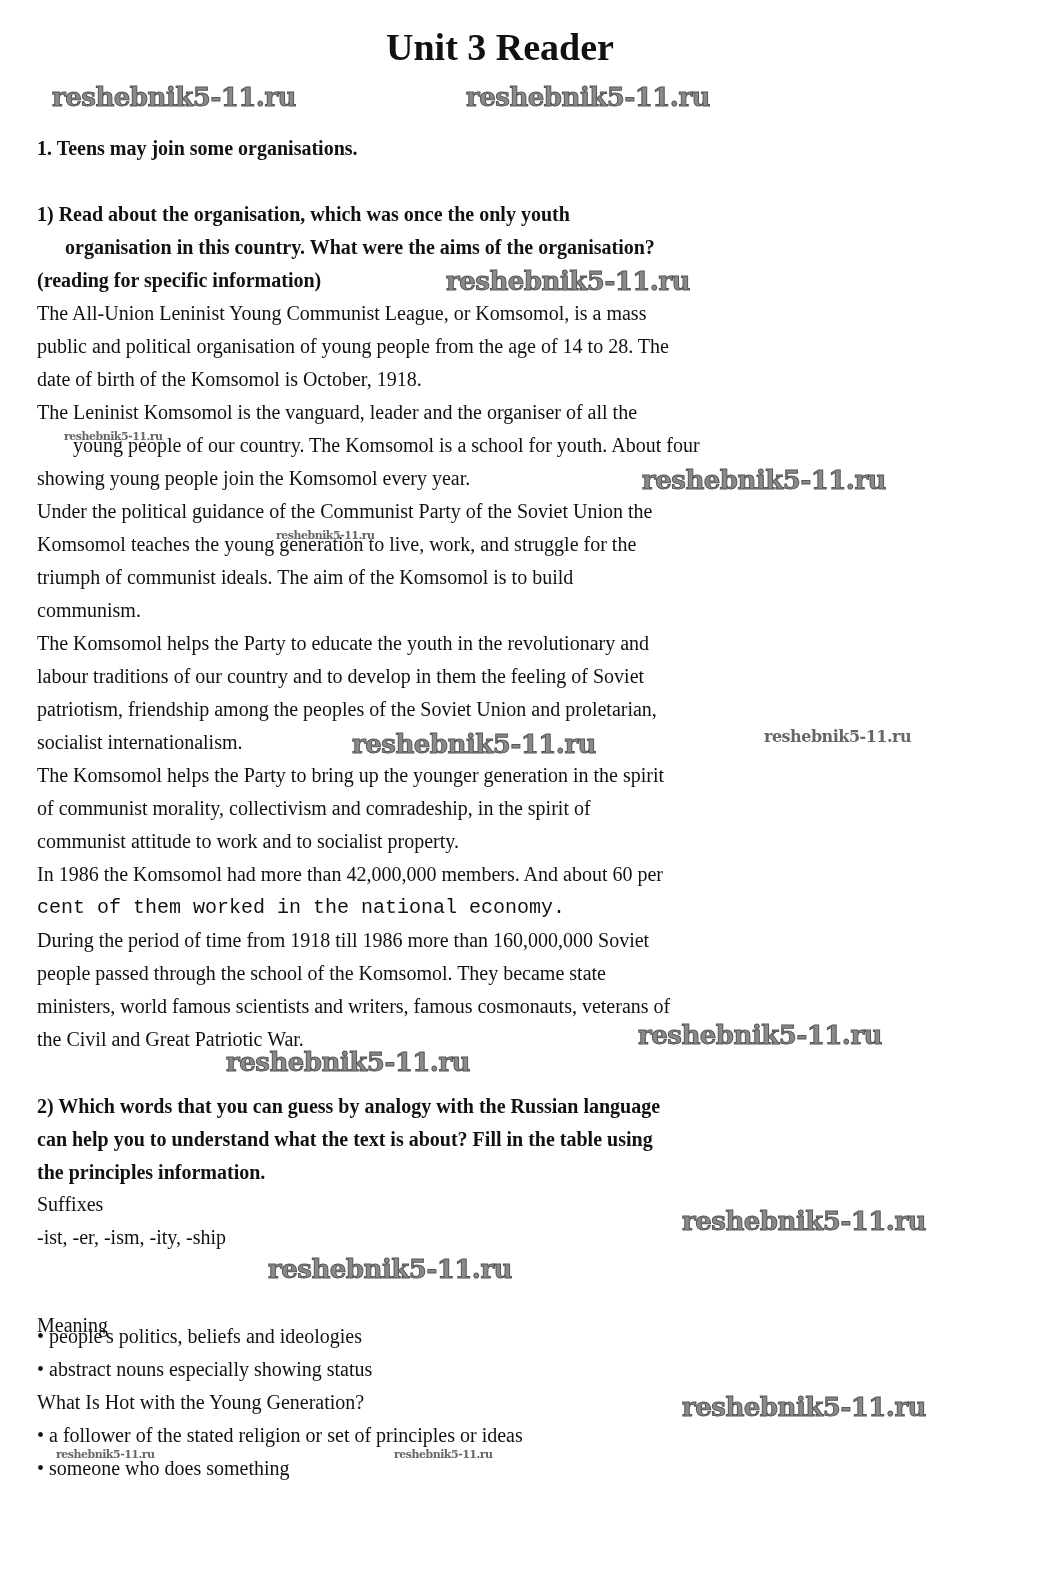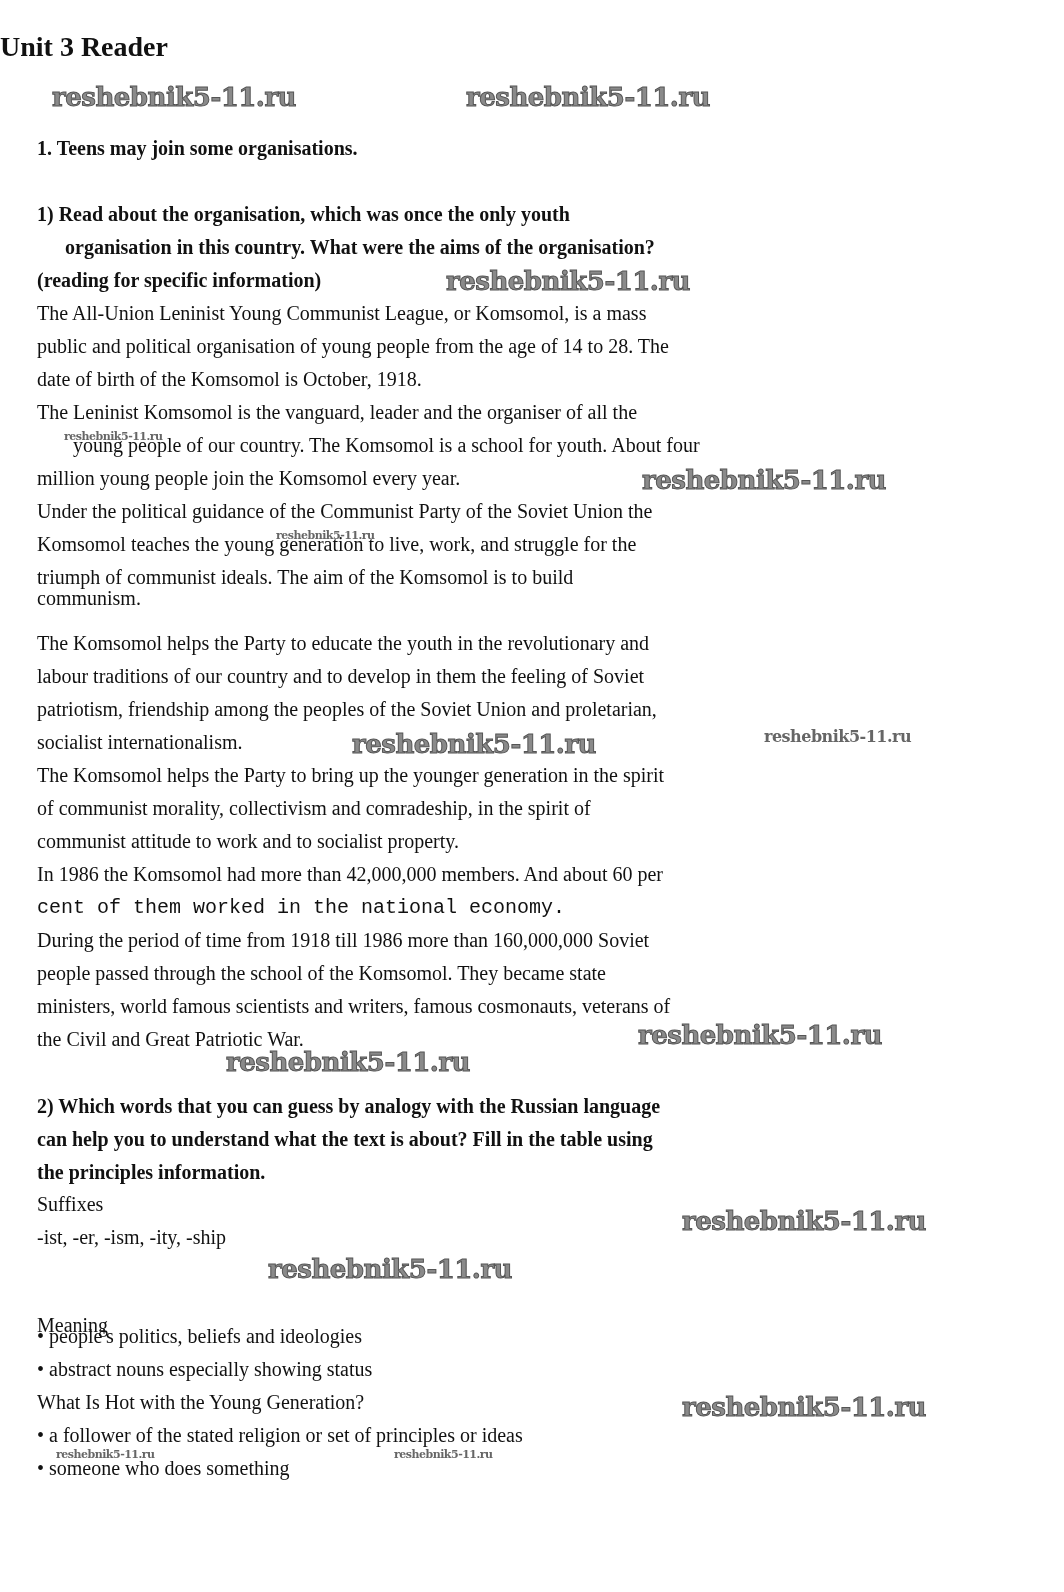--- a/index.html
+++ b/index.html
@@ -1,19 +1,19 @@
 <!DOCTYPE html>
 <html><head>
 <meta charset="utf-8">
 <style>
   html, body { margin: 0; padding: 0; background: #ffffff; }
   body { width: 1064px; height: 1592px; position: relative; overflow: hidden;
          font-family: "Liberation Serif", "DejaVu Serif", serif; color: #111; }
-  .title { position: absolute; top: 24px; left: 0; width: 1000px; text-align: left;
-           font-weight: bold; font-size: 28px; line-height: 46px; }
+  .title { position: absolute; top: 24px; left: 0; width: 1000px; text-align: center;
+           font-weight: bold; font-size: 38px; line-height: 46px; }
   .line { position: absolute; left: 37px; font-size: 20px; line-height: 33px; white-space: nowrap; }
   .bold { font-weight: bold; }
   .wm { position: absolute; font-family: "DejaVu Serif", serif; font-weight: bold; color: #8a8a8a;
         -webkit-text-stroke: 1px #555; letter-spacing: -0.5px; white-space: nowrap; }
   .wm.big { font-size: 26px; }
   .wm.small { font-size: 11px; -webkit-text-stroke: 0; color: #666; font-weight: bold; }
   .wm.med { font-size: 16px; -webkit-text-stroke: 0; color: #666; }
 </style>
 </head>
 <body>
@@ -29,27 +29,27 @@
 <div class="line bold" style="top:231px;margin-left:28px;">organisation in this country. What were the aims of the organisation?</div>
 <div class="line bold" style="top:264px;">(reading for specific information)</div>
 <div class="wm big" style="top:266px;left:446px;">reshebnik5-11.ru</div>
 
 <div class="line" style="top:297px;">The All-Union Leninist Young Communist League, or Komsomol, is a mass</div>
 <div class="line" style="top:330px;">public and political organisation of young people from the age of 14 to 28. The</div>
 <div class="line" style="top:363px;">date of birth of the Komsomol is October, 1918.</div>
 <div class="line" style="top:396px;">The Leninist Komsomol is the vanguard, leader and the organiser of all the</div>
 <div class="wm small" style="top:430px;left:64px;">reshebnik5-11.ru</div>
 <div class="line" style="top:429px;margin-left:36px;">young people of our country. The Komsomol is a school for youth. About four</div>
-<div class="line" style="top:462px;">million young people join the Komsomol every year.</div>
+<div class="line" style="top:462px;">showing young people join the Komsomol every year.</div>
 <div class="wm big" style="top:465px;left:642px;">reshebnik5-11.ru</div>
 <div class="line" style="top:495px;">Under the political guidance of the Communist Party of the Soviet Union the</div>
 <div class="wm small" style="top:529px;left:276px;">reshebnik5-11.ru</div>
 <div class="line" style="top:528px;">Komsomol teaches the young generation to live, work, and struggle for the</div>
 <div class="line" style="top:561px;">triumph of communist ideals. The aim of the Komsomol is to build</div>
-<div class="line" style="top:582px;">communism.</div>
+<div class="line" style="top:594px;">communism.</div>
 <div class="line" style="top:627px;">The Komsomol helps the Party to educate the youth in the revolutionary and</div>
 <div class="line" style="top:660px;">labour traditions of our country and to develop in them the feeling of Soviet</div>
 <div class="line" style="top:693px;">patriotism, friendship among the peoples of the Soviet Union and proletarian,</div>
 <div class="line" style="top:726px;">socialist internationalism.</div>
 <div class="wm big" style="top:729px;left:352px;">reshebnik5-11.ru</div>
 <div class="wm med" style="top:727px;left:764px;">reshebnik5-11.ru</div>
 <div class="line" style="top:759px;">The Komsomol helps the Party to bring up the younger generation in the spirit</div>
 <div class="line" style="top:792px;">of communist morality, collectivism and comradeship, in the spirit of</div>
 <div class="line" style="top:825px;">communist attitude to work and to socialist property.</div>
 <div class="line" style="top:858px;">In 1986 the Komsomol had more than 42,000,000 members. And about 60 per</div>

